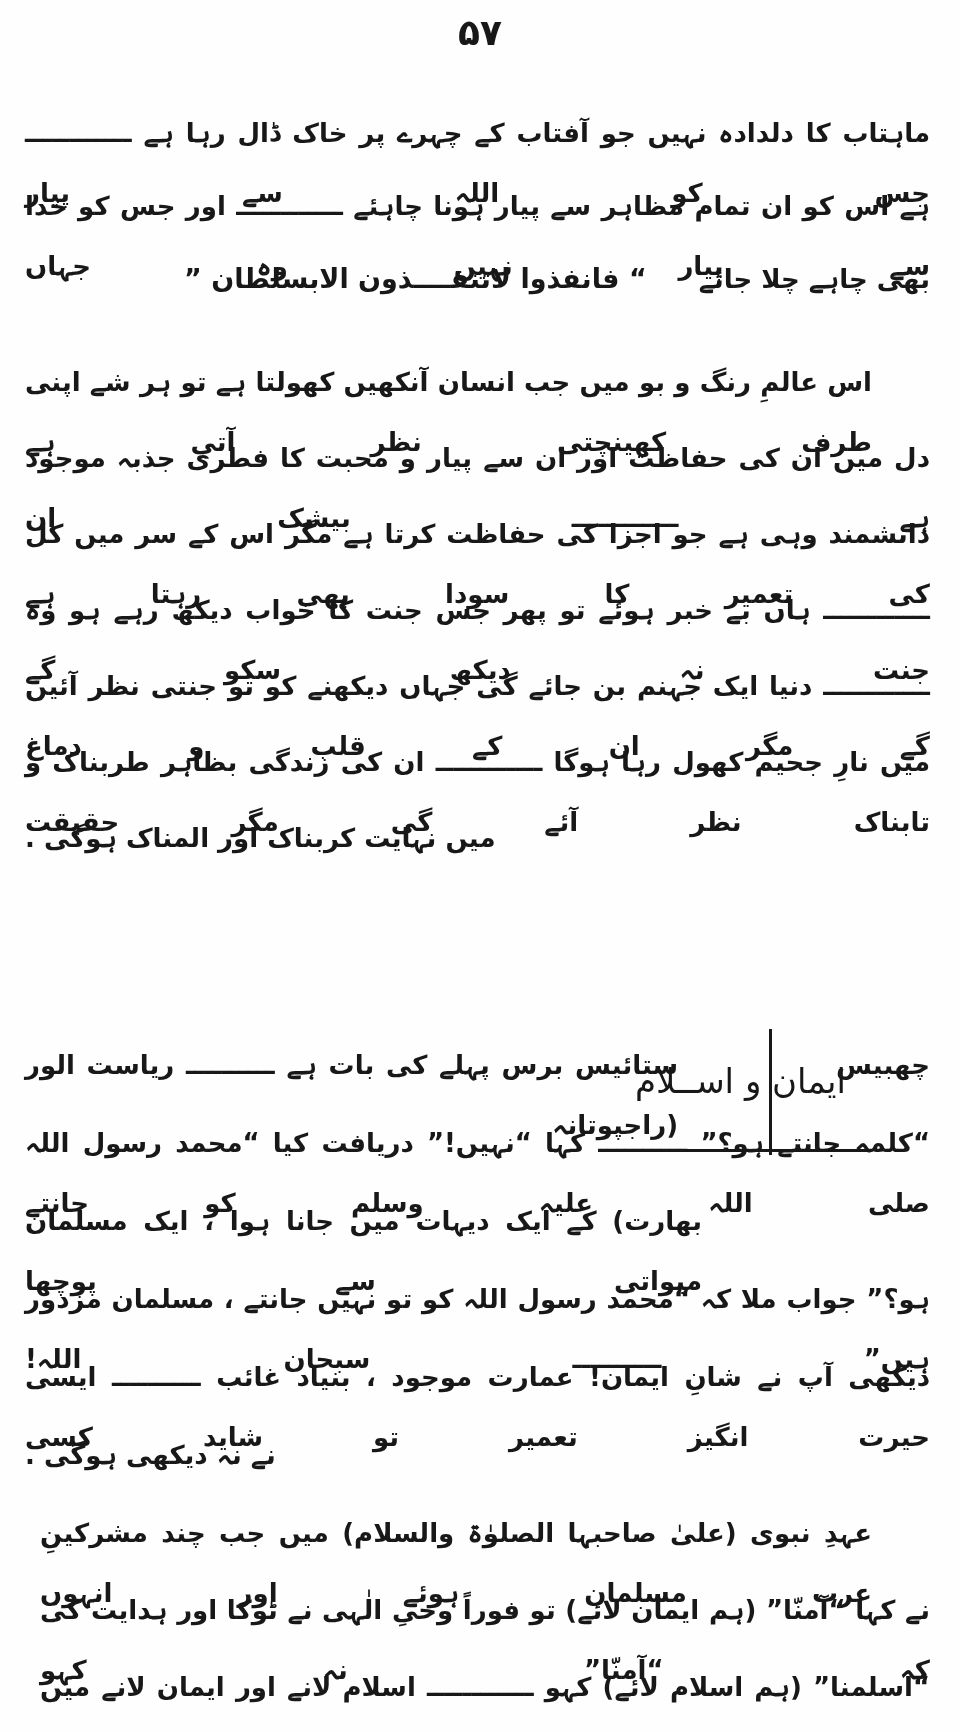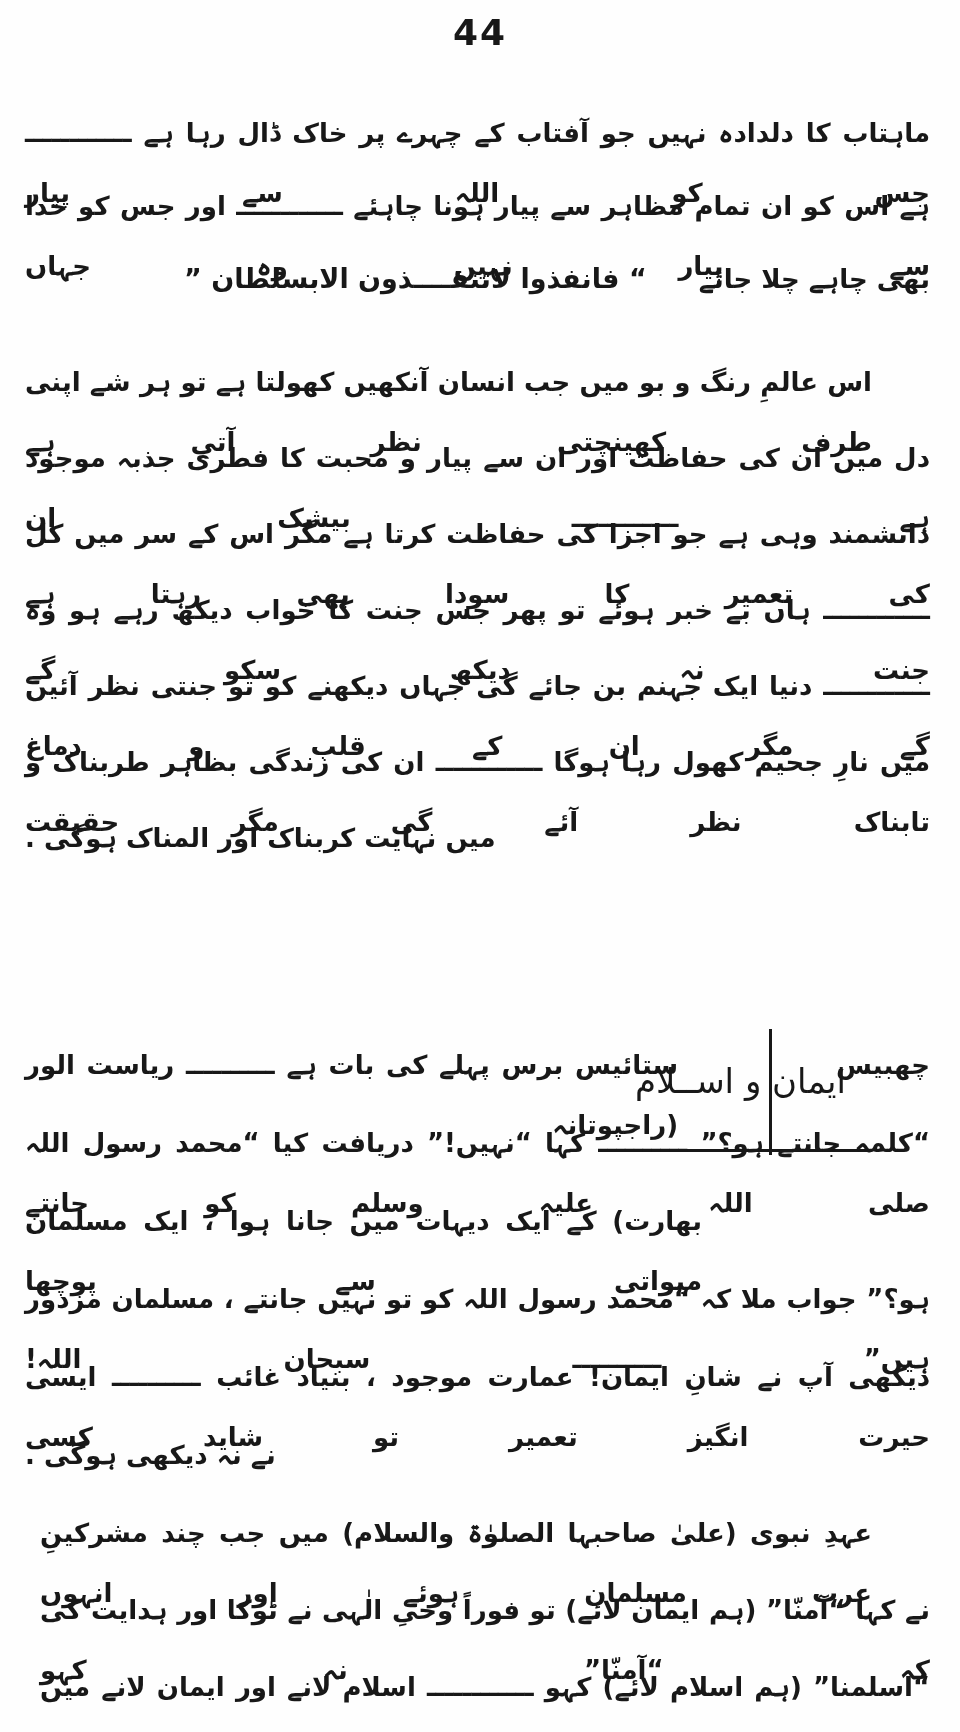--- a/index.html
+++ b/index.html
@@ -90,21 +90,21 @@
     text-align-last:justify;
     white-space:normal;
   }
   .afterbox{ padding-right:228px; } 
 </style>
 </head>
 <body>
 
 <div id="page">
 
-  <div class="pageno">44</div>
+  <div class="pageno">۵۷</div>
 
   <div class="para" id="p1">
     <div class="line j">ماہتاب کا دلدادہ نہیں جو آفتاب کے چہرے پر خاک ڈال رہا ہے ــــــــــــ جس کو اللہ سے پیار</div>
     <div class="line j">ہے اس کو ان تمام مظاہر سے پیار ہونا چاہئے ــــــــــــ اور جس کو خدا سے پیار نہیں وہ جہاں</div>
     <div class="line quoteline">
       <span>بھی چاہے چلا جائے</span><span class="qgap"></span><span class="quote">“ فانفذوا لاتنفــــذون الابسلطان ”</span>
     </div>
   </div>
 
   <div class="para" id="p2">

